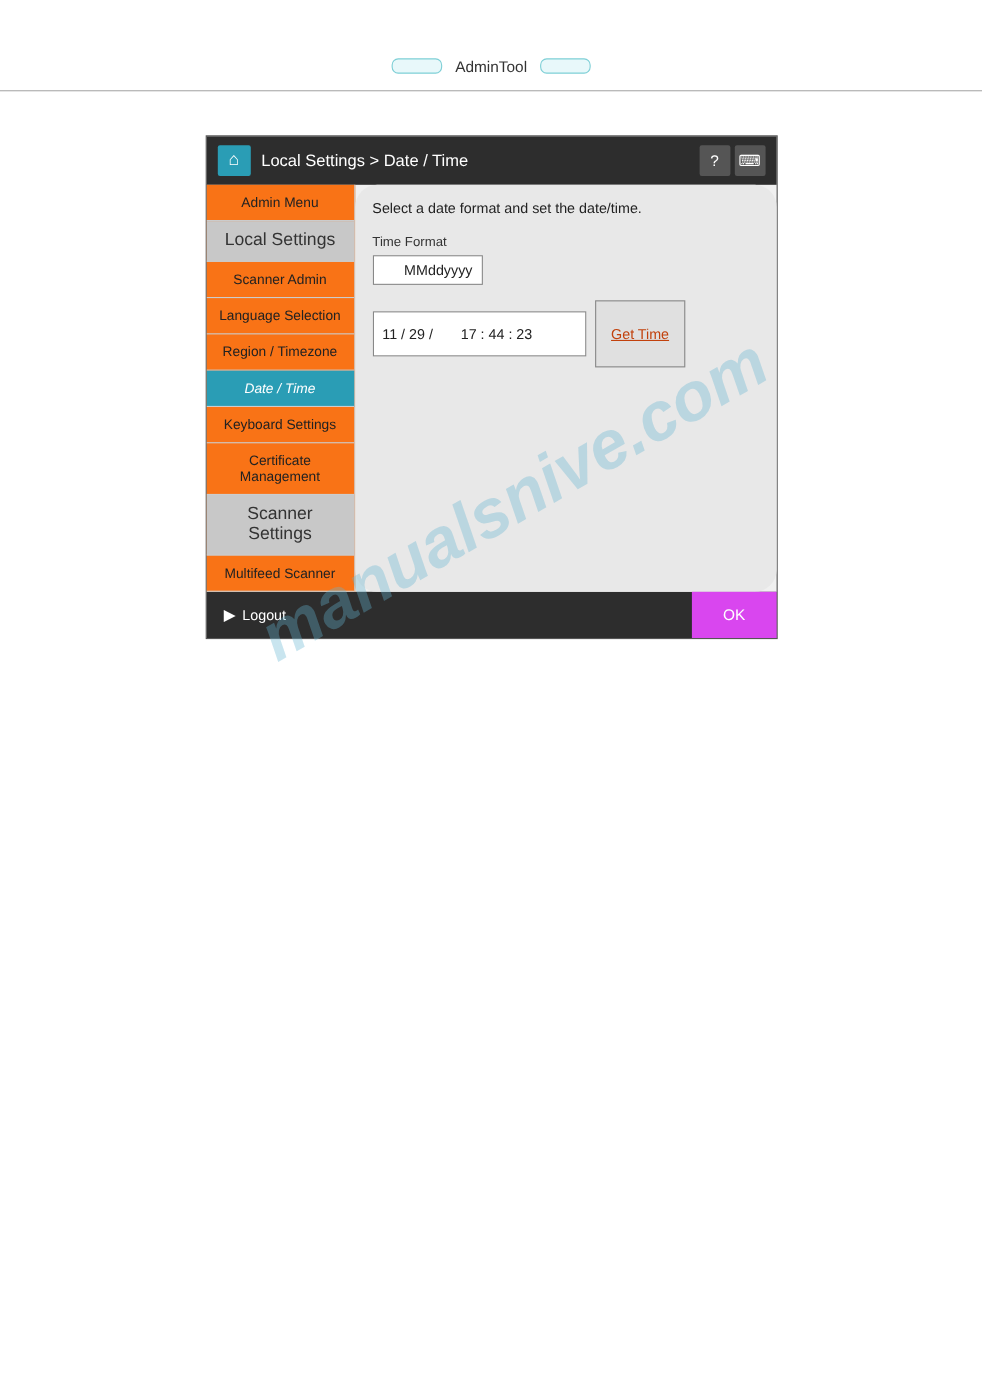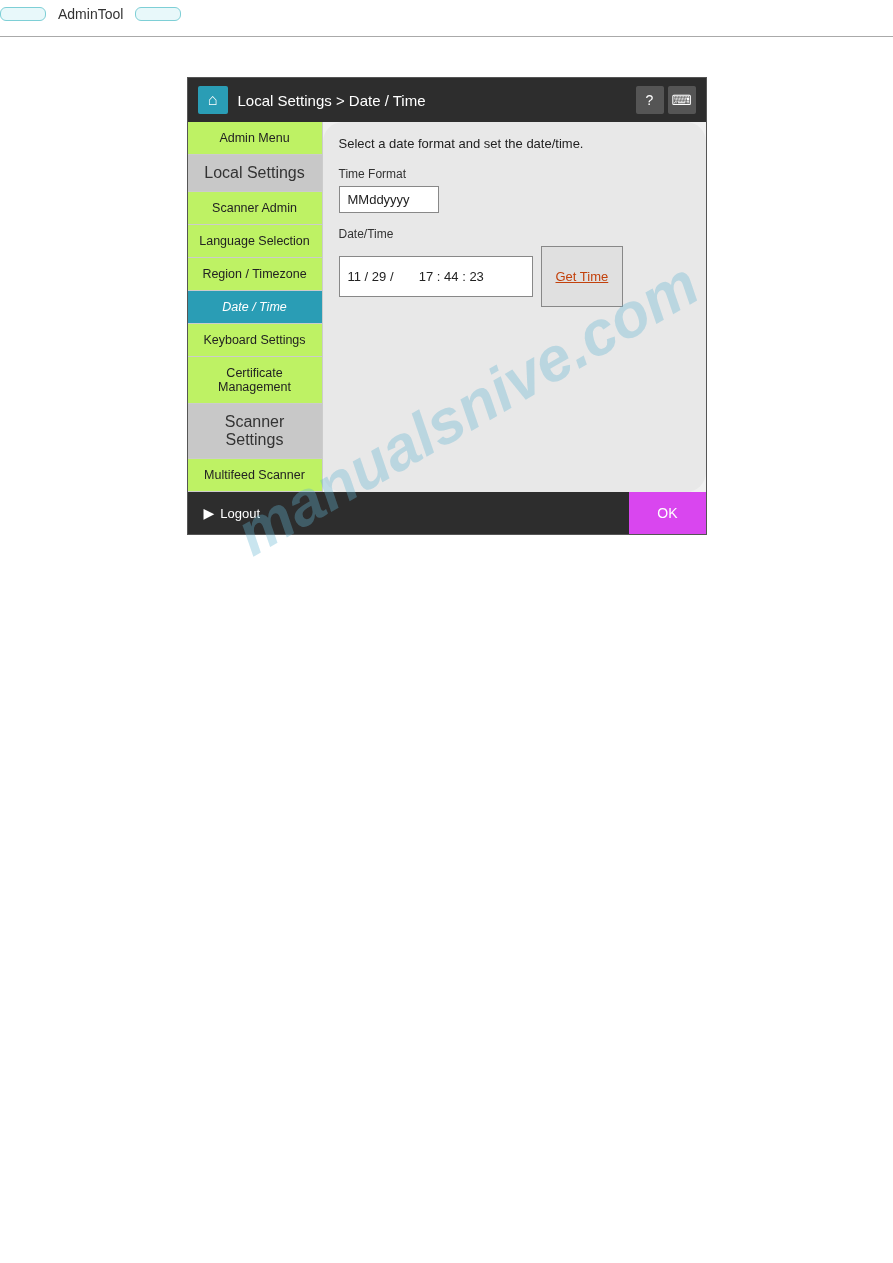--- a/index.html
+++ b/index.html
@@ -10,23 +10,24 @@
       min-height: 1263px;
       position: relative;
       overflow-x: hidden;
     }
 
     
     .top-bar {
       border-bottom: 1px solid #aaa;
       padding: 0 0 8px 0;
       display: flex;
-      justify-content: flex-start;
+      justify-content: center;
       align-items: center;
       gap: 0;
+      margin-top: 46px;
     }
     .top-tab {
       border: 1px solid #7ecfd6;
       border-radius: 6px;
       padding: 6px 22px;
       background: #e8f8fa;
       color: #555;
       font-size: 13px;
       cursor: pointer;
     }
@@ -100,21 +101,21 @@
 
     
     .panel-body {
       display: flex;
       min-height: 370px;
     }
 
     
     .sidebar {
       width: 135px;
-      background: #bef264;
+      background: #f97316;
       border-right: 1px solid #ccc;
       flex-shrink: 0;
     }
     .sidebar-item {
       padding: 9px 10px;
       font-size: 12.5px;
       color: #222;
       cursor: pointer;
       border-bottom: 1px solid #ccc;
       text-align: center;
@@ -158,20 +159,21 @@
     }
     .select-box {
       background: #fff;
       border: 1px solid #888;
       padding: 5px 8px;
       font-size: 13px;
       color: #222;
       min-width: 100px;
       cursor: pointer;
       appearance: none;
+      text-align: right;
     }
     .datetime-row {
       display: flex;
       align-items: center;
       gap: 8px;
     }
     .datetime-input {
       background: #fff;
       border: 1px solid #888;
       padding: 12px 8px;
@@ -289,21 +291,20 @@
           <div class="date-format-select">
             <select class="select-box">
               <option>MMddyyyy</option>
               <option>ddMMyyyy</option>
               <option>yyyyMMdd</option>
             </select>
           </div>
         </div>
 
         <div class="form-row">
-          <label class="form-label">Date/Time</label>
           <div class="datetime-row">
             <input type="text" class="datetime-input" value="11 / 29 /       17 : 44 : 23" readonly="" style="">
             <button class="get-time-btn">Get Time</button>
           </div>
         </div>
       </div>
 
     </div>
 
     <div class="watermark">

